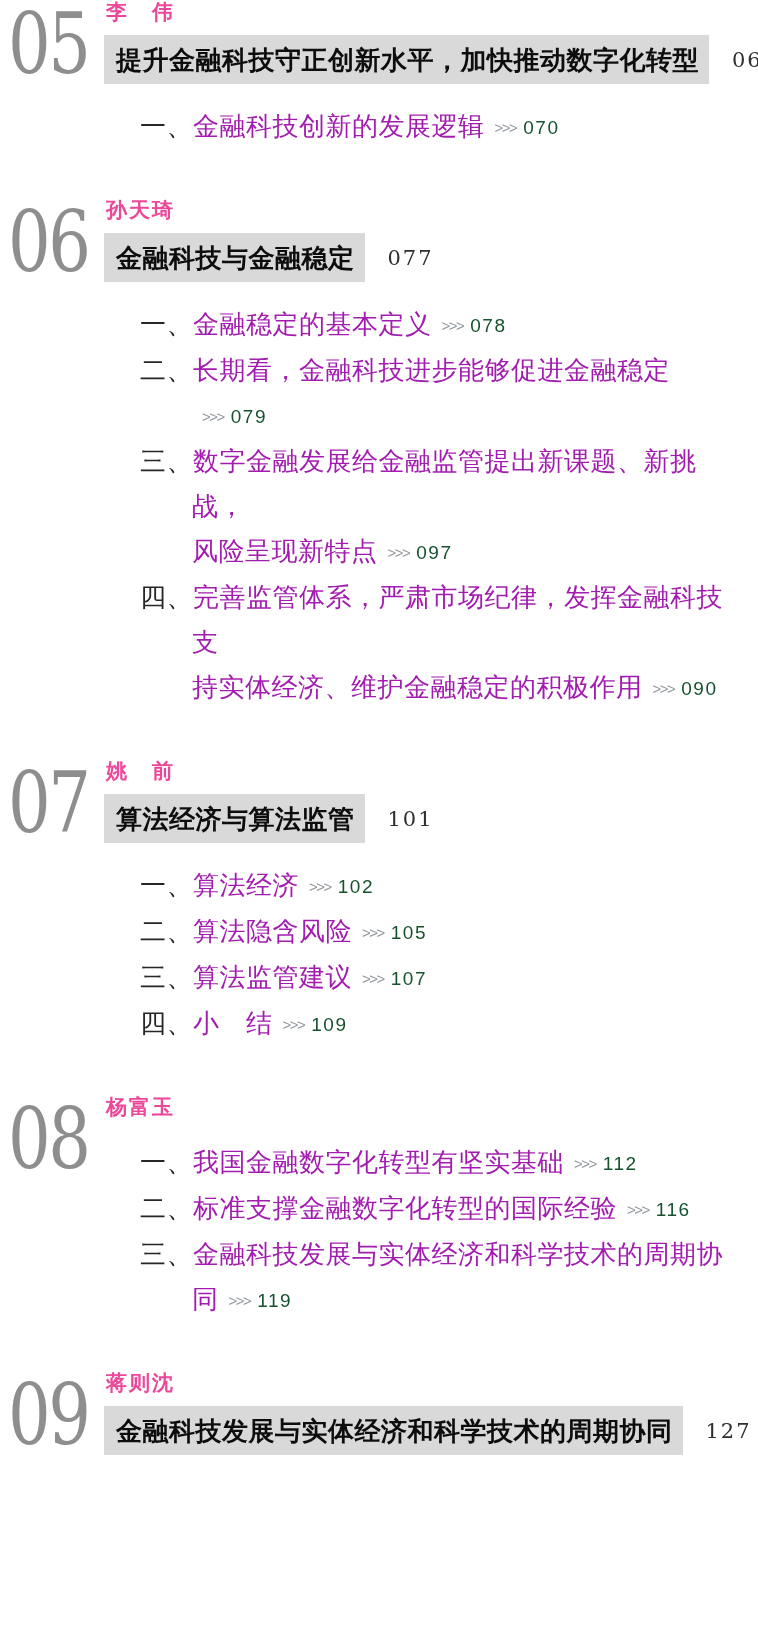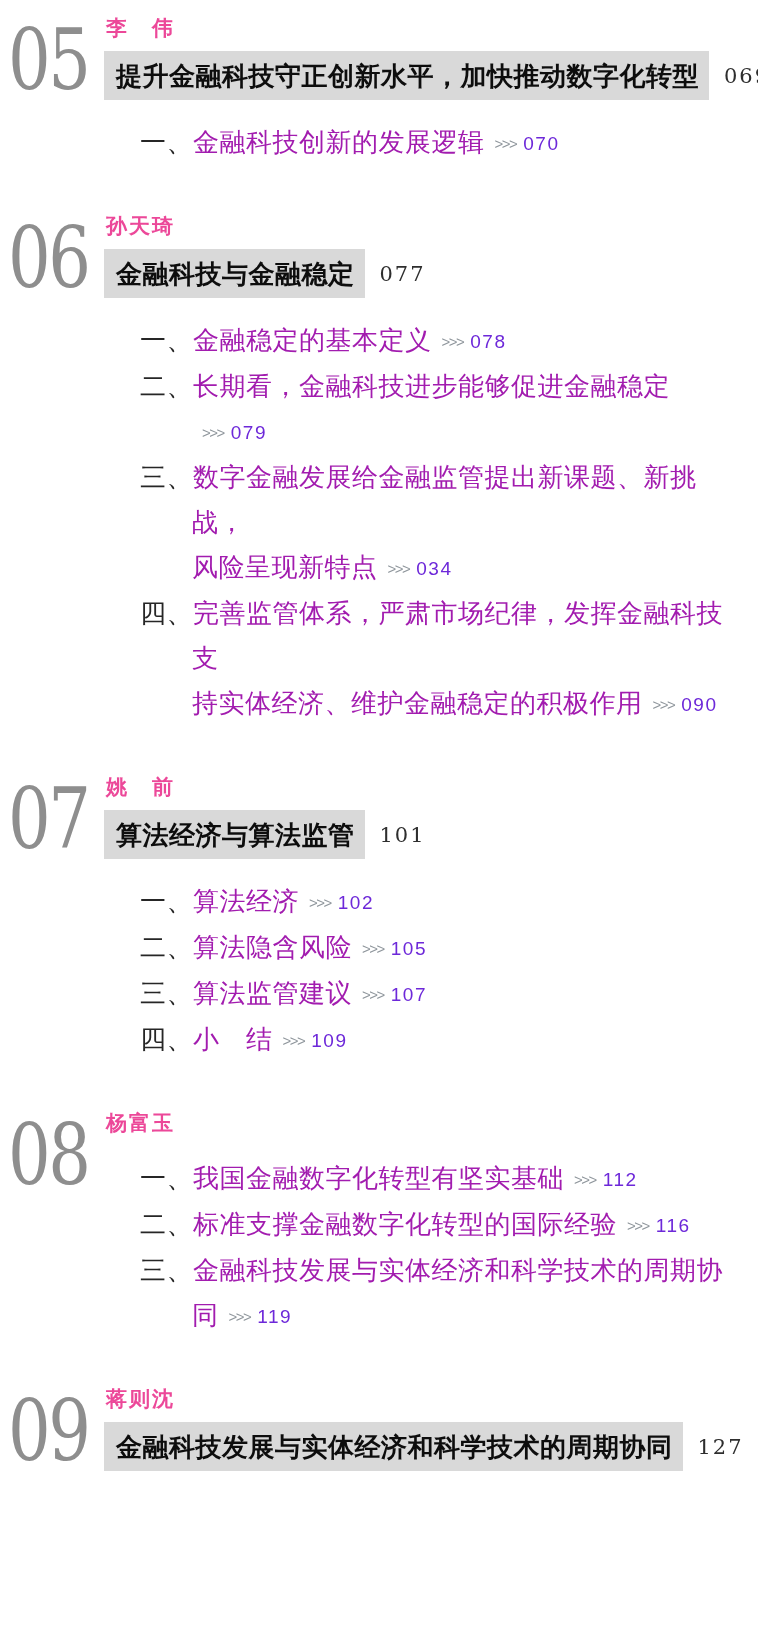--- a/index.html
+++ b/index.html
@@ -11,21 +11,21 @@
     width: 758px;
     height: 1630px;
     overflow: hidden;
     font-family: "Liberation Sans", sans-serif;
     -webkit-font-smoothing: antialiased;
   }
   #toc-page {
     box-sizing: border-box;
     width: 758px;
     height: 1630px;
-    padding-top: 16px;
+    padding-top: 0;
     background: var(--page-bg, #ffffff);
   }
   .chapter {
     position: relative;
     padding-left: 104px;
     padding-right: 28px;
     margin-bottom: 48px;
   }
   .chapter-number {
     position: absolute;
@@ -45,21 +45,21 @@
     line-height: 25px;
     font-weight: 600;
     color: #ec4899;
     letter-spacing: 2px;
     margin: 0 0 10px 2px;
     font-family: Liberation Serif, serif;
   }
   .title-row {
     display: flex;
     align-items: center;
-    gap: 15px;
+    gap: 23px;
   }
   .chapter-title {
     display: inline-block;
     background: var(--highlight-color, #d9d9d9);
     color: #0d0d0d;
     font-weight: 700;
     font-size: 26px;
     line-height: 1;
     letter-spacing: 0.5px;
     padding: 12px 10px 11px 12px;
@@ -97,21 +97,21 @@
     font-size: 15px;
     font-weight: 400;
     color: var(--marker-color, #8f969c);
     letter-spacing: -1.5px;
     margin: 0 7px 0 10px;
     vertical-align: 2px;
   }
   .item-page {
     font-family: "Liberation Sans", sans-serif;
     font-size: 19px;
-    color: #6d28d9;
+    color: #14532d;
     letter-spacing: 1.5px;
     vertical-align: 1px;
   }
 </style>
 </head>
 <body>
 
 <div id="toc-page">
     <section class="chapter">
     <div class="chapter-number">05</div>
@@ -127,21 +127,21 @@
     <section class="chapter">
     <div class="chapter-number">06</div>
     <div class="chapter-author">孙天琦</div>
     <div class="title-row">
       <span class="chapter-title">金融科技与金融稳定</span>
       <span class="chapter-page">077</span>
     </div>
     <ul class="items">
         <li class="toc-item"><span class="item-label">一、</span><span class="item-lines"><span class="item-line">金融稳定的基本定义</span></span><span class="item-marker">&gt;&gt;&gt;</span><span class="item-page">078</span></li>
         <li class="toc-item"><span class="item-label">二、</span><span class="item-lines"><span class="item-line">长期看，金融科技进步能够促进金融稳定</span></span><span class="item-marker">&gt;&gt;&gt;</span><span class="item-page">079</span></li>
-        <li class="toc-item"><span class="item-label">三、</span><span class="item-lines"><span class="item-line">数字金融发展给金融监管提出新课题、新挑战，</span><br><span class="item-line">风险呈现新特点</span></span><span class="item-marker">&gt;&gt;&gt;</span><span class="item-page">034</span></li>
+        <li class="toc-item"><span class="item-label">三、</span><span class="item-lines"><span class="item-line">数字金融发展给金融监管提出新课题、新挑战，</span><br><span class="item-line">风险呈现新特点</span></span><span class="item-marker">&gt;&gt;&gt;</span><span class="item-page">097</span></li>
         <li class="toc-item"><span class="item-label">四、</span><span class="item-lines"><span class="item-line">完善监管体系，严肃市场纪律，发挥金融科技支</span><br><span class="item-line">持实体经济、维护金融稳定的积极作用</span></span><span class="item-marker">&gt;&gt;&gt;</span><span class="item-page">090</span></li>
       </ul>
   </section>
     <section class="chapter">
     <div class="chapter-number">07</div>
     <div class="chapter-author">姚　前</div>
     <div class="title-row">
       <span class="chapter-title">算法经济与算法监管</span>
       <span class="chapter-page">101</span>
     </div>

